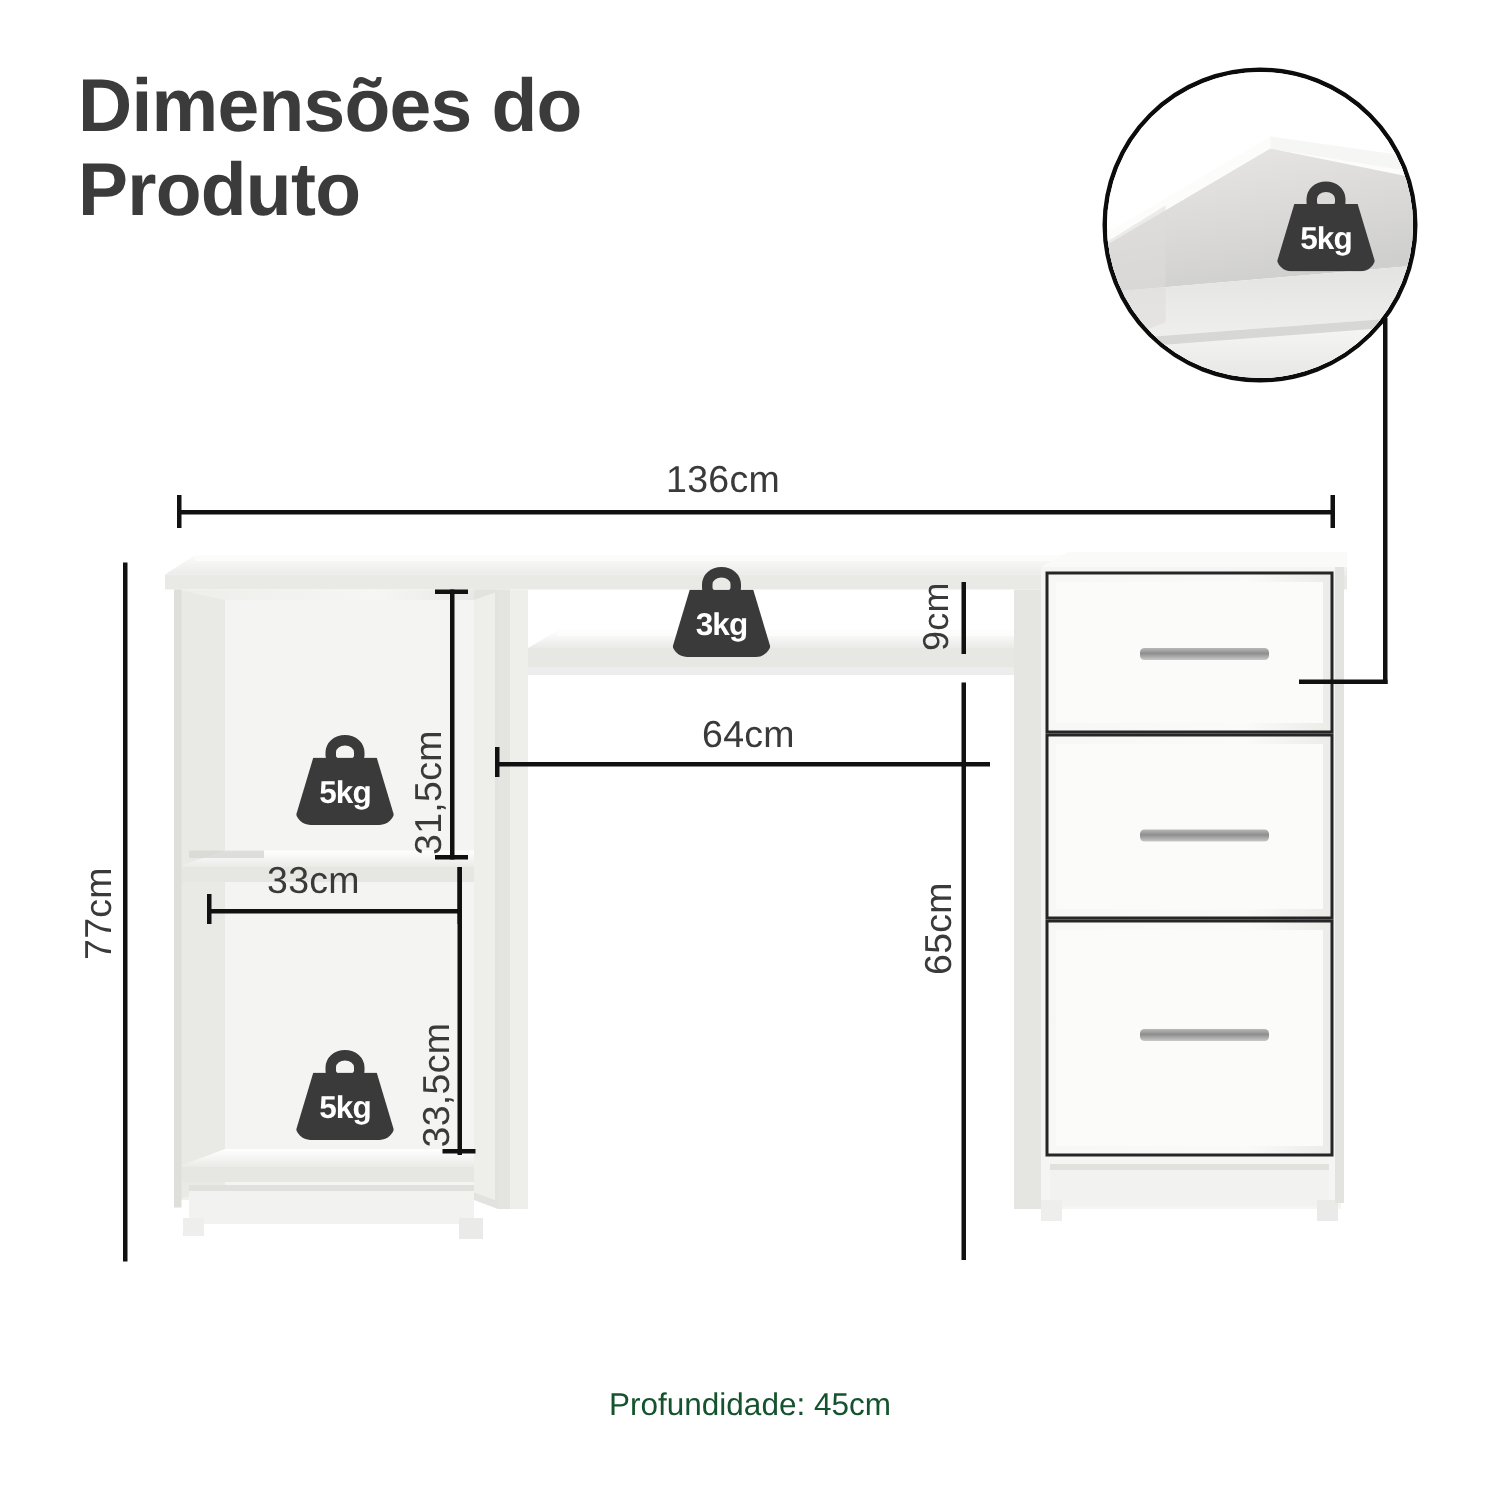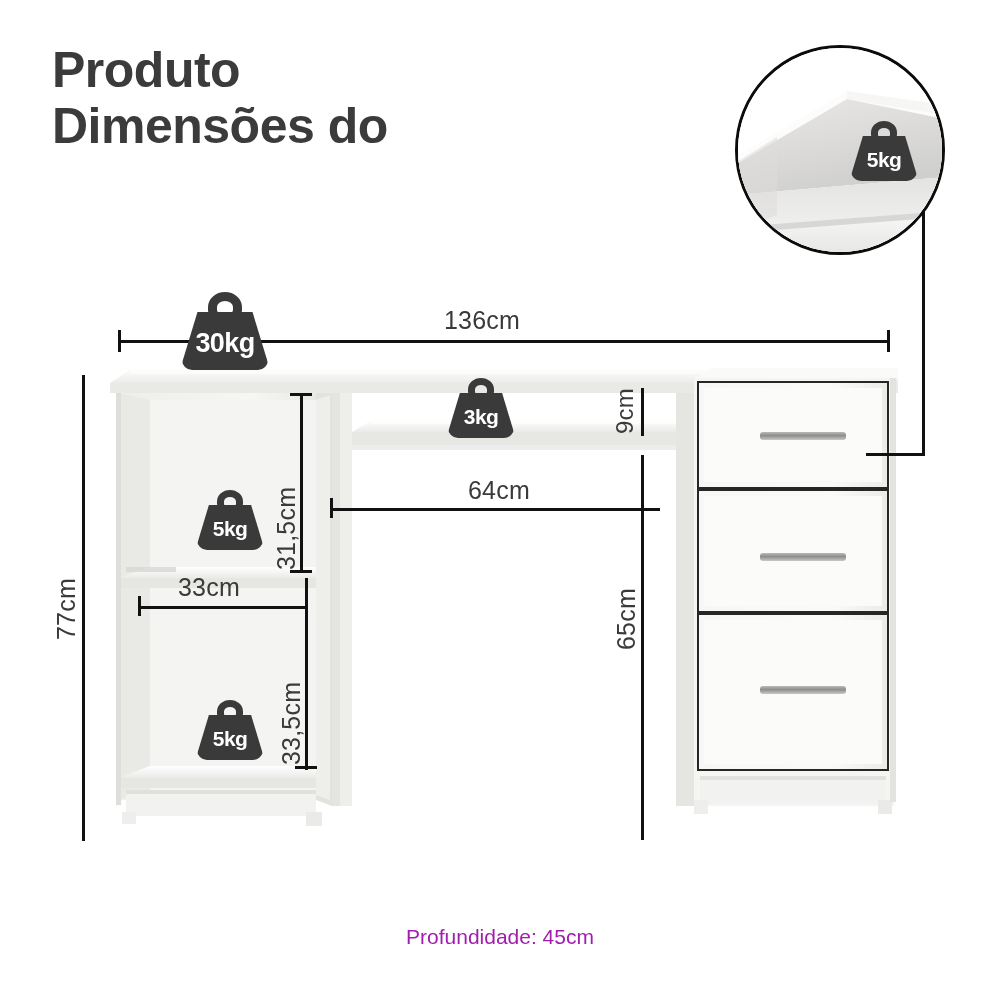--- a/index.html
+++ b/index.html
@@ -36,21 +36,21 @@
   }
 
   
   .caption {
     position: absolute;
     left: 0;
     top: 925px;
     width: 1000px;
     text-align: center;
     font-size: 21px;
-    color: #a21caf;
+    color: #14532d;
   }
 
   
   #furniture {
     position: absolute;
     left: 0; top: 0;
     width: 1000px; height: 1000px;
   }
 
   
@@ -145,22 +145,22 @@
     position: absolute;
     background: #111;
   }
 </style>
 </head>
 <body>
 
 <div id="stage">
 
   <div class="title">
+    <div>Dimensões do</div>
     <div>Produto</div>
-    <div>Dimensões do</div>
   </div>
 
   <svg id="furniture" viewBox="0 0 1000 1000">
     <defs>
       <linearGradient id="gPanel" x1="0" y1="0" x2="1" y2="0">
         <stop offset="0%" stop-color="#e6e6e3"></stop>
         <stop offset="45%" stop-color="#f3f3f1"></stop>
         <stop offset="100%" stop-color="#e9e9e6"></stop>
       </linearGradient>
       <linearGradient id="gTop" x1="0" y1="0" x2="0" y2="1">
@@ -299,25 +299,20 @@
   <div class="dimline v" style="left:641px; top:388px; height:48px;"></div>
   <div class="dimlabel rot" style="left:611px; top:434px; font-size:24px;">9cm</div>
 
   <div class="dimline h" style="left:330px; top:508px; width:330px;"></div>
   <div class="dimline v" style="left:330px; top:498px; height:20px;"></div>
   <div class="dimlabel" style="left:468px; top:476px;">64cm</div>
 
   <div class="dimline v" style="left:641px; top:455px; height:385px;"></div>
   <div class="dimlabel rot" style="left:612px; top:650px;">65cm</div>
 
-  <div class="weight" style="left:182px; top:292px;">
-    <div class="ring"></div>
-    <div class="body"></div>
-    <div class="txt">30kg</div>
-  </div>
 
   <div class="weight small" style="left:448px; top:378px;">
     <div class="ring"></div>
     <div class="body"></div>
     <div class="txt">3kg</div>
   </div>
 
   <div class="weight small" style="left:197px; top:490px;">
     <div class="ring"></div>
     <div class="body"></div>

